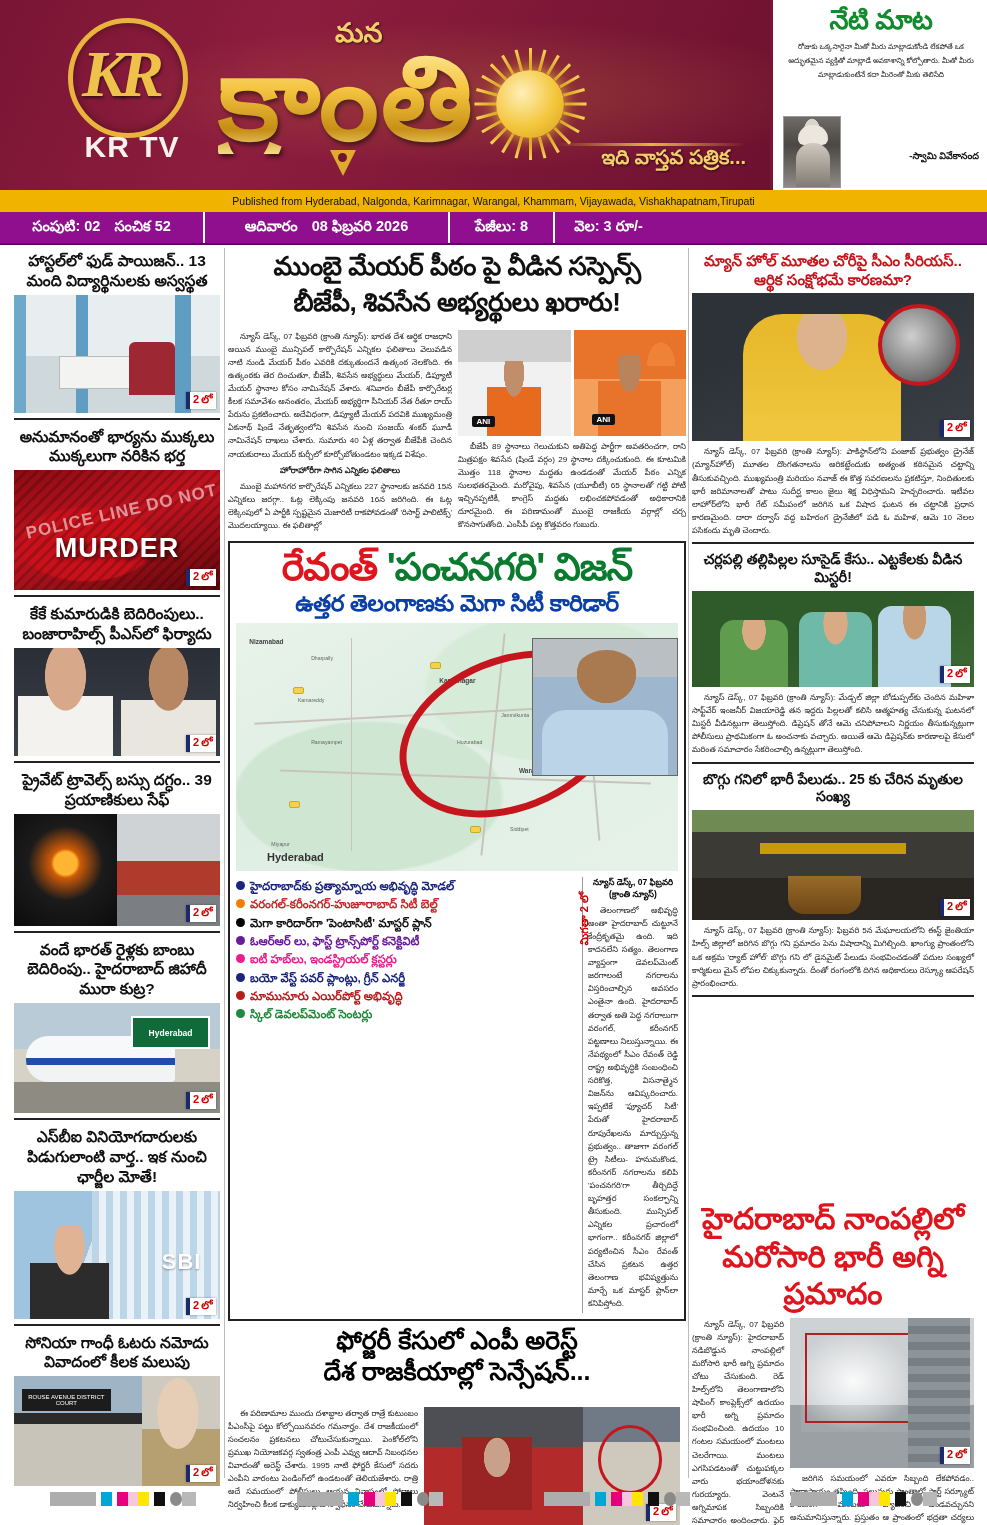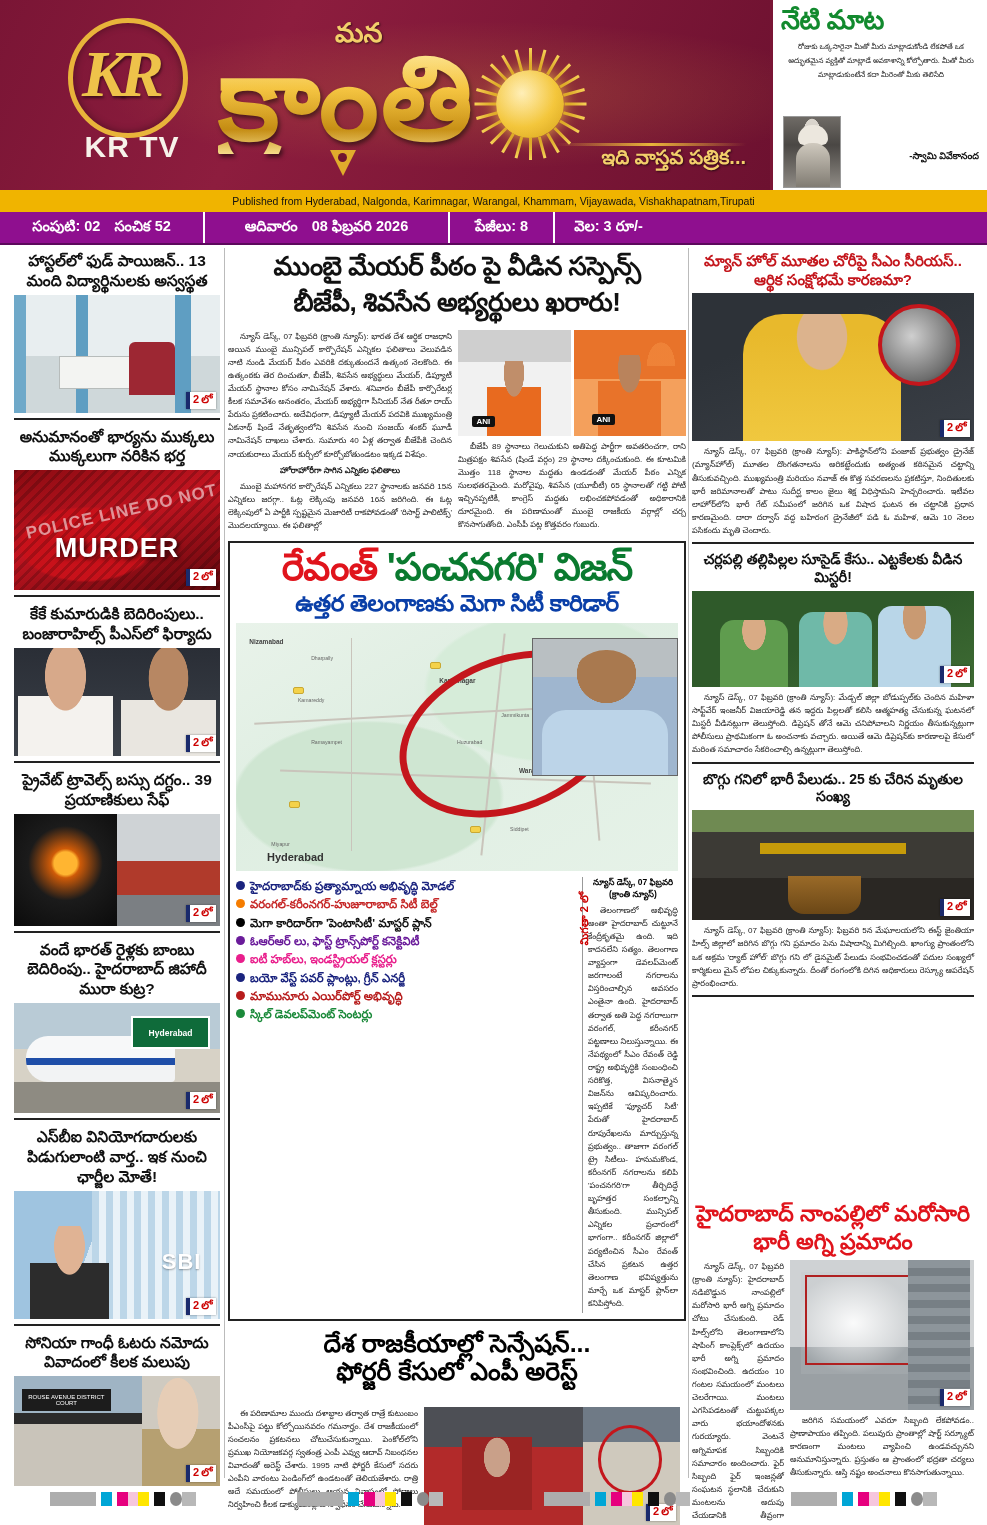--- a/index.html
+++ b/index.html
@@ -95,21 +95,21 @@
     position:absolute; right:24px; bottom:44px; width:190px; height:3px;
     background:linear-gradient(90deg,transparent,#e8b43a,transparent);
   }
 
   .mast-right{
     width:217px; height:190px; background:#ffffff;
     border-left:3px solid #7a1535;
     padding:6px 6px 0 8px; position:relative;
   }
   .neti{
-    color:#128a2e; font-size:27px; font-weight:bold;
+    text-align:center; color:#128a2e; font-size:27px; font-weight:bold;
     line-height:1.05; letter-spacing:-.5px;
   }
   .neti-quote{
     margin-top:6px; text-align:center; color:#1a1a1a;
     font-size:7.4px; line-height:1.85;
   }
   .swami-wrap{ position:absolute; left:10px; bottom:2px; }
   .swami-photo{
     width:58px; height:72px;
     background:
@@ -639,22 +639,22 @@
             <span class="vlabel">మిగతా 2 లో</span>
             <div class="dateline">న్యూస్ డెస్క్, 07 ఫిబ్రవరి (క్రాంతి న్యూస్)</div>
             <div class="body-text">
               <p>తెలంగాణలో అభివృద్ధి అంతా హైదరాబాద్ చుట్టూనే కేంద్రీకృతమై ఉంది. ఇది కాదనలేని సత్యం. తెలంగాణ వ్యాప్తంగా డెవలప్‌మెంట్ జరగాలంటే నగరాలను విస్తరించాల్సిన అవసరం ఎంతైనా ఉంది. హైదరాబాద్ తర్వాత అతి పెద్ద నగరాలుగా వరంగల్, కరీంనగర్ పట్టణాలు నిలుస్తున్నాయి. ఈ నేపథ్యంలో సీఎం రేవంత్ రెడ్డి రాష్ట్ర అభివృద్ధికి సంబంధించి సరికొత్త, విసనాత్మైన విజన్‌ను ఆవిష్కరించారు. ఇప్పటికే 'ఫ్యూచర్ సిటీ' పేరుతో హైదరాబాద్ రూపురేఖలను మార్చుస్తున్న ప్రభుత్వం.. తాజాగా వరంగల్ ట్రై సిటీలు- హనుమకొండ, కరీంనగర్ నగరాలను కలిపి 'పంచనగరి'గా తీర్చిదిద్దే బృహత్తర సంకల్పాన్ని తీసుకుంది. మున్సిపల్ ఎన్నికల ప్రచారంలో భాగంగా.. కరీంనగర్ జిల్లాలో పర్యటించిన సీఎం రేవంత్ చేసిన ప్రకటన ఉత్తర తెలంగాణ భవిష్యత్తును మార్చే ఒక మాస్టర్ ప్లాన్‌లా కనిపిస్తోంది.</p>
             </div>
           </div>
         </div>
       </div>
 
       <div style="margin-top:7px">
+        <div class="bot-h" style="margin-top:-3px">ఫోర్జరీ కేసులో ఎంపీ అరెస్ట్</div>
         <div class="bot-h">దేశ రాజకీయాల్లో సెన్సేషన్...</div>
-        <div class="bot-h" style="margin-top:-3px">ఫోర్జరీ కేసులో ఎంపీ అరెస్ట్</div>
         <div style="display:flex; gap:6px; margin-top:19px">
           <div class="body-text" style="width:190px">
             <p>ఈ పరిణామాల ముందు దశాబ్దాల తర్వాత రాత్రే కుటుంబం పీఎంసీపై పట్టు కోల్పోయినవరం గమనార్హం. దేశ రాజకీయంలో సంచలనం ప్రకటనలు చోటుచేసుకున్నాయి. పెంకోల్‌లోని ప్రముఖ నియోజకవర్గ స్వతంత్ర ఎంపీ ఎవ్వు ఆదావ్ నిబంధనల వివాదంతో అరెస్ట్ చేశారు. 1995 నాటి ఫోర్జరీ కేసులో సదరు ఎంపీని వారంటు పెండింగ్‌లో ఉండటంతో తెలియజేశారు. రాత్రి అదే సమయంలో పోలీసులు ఆయన నివాసంలో సోదాలు నిర్వహించి కీలక డాక్యుమెంట్లను స్వాధీనం చేసుకున్నారు.</p>
           </div>
           <div style="width:256px">
             <div class="photo ph-arrest">
               <div class="a1"></div>
               <div class="a2">
                 <div class="circ"></div>
               </div>
@@ -703,21 +703,21 @@
         <div style="position:absolute; left:24%; top:30%; width:52%; height:10%; background:#e8b400; opacity:.8"></div>
         <div class="badge2">2 లో</div>
       </div>
       <div class="body-text" style="margin-top:4px">
         <p>న్యూస్ డెస్క్, 07 ఫిబ్రవరి (క్రాంతి న్యూస్): ఫిబ్రవరి 5న మేఘాలయలోని ఈస్ట్ జైంతియా హిల్స్ జిల్లాలో జరిగిన బొగ్గు గని ప్రమాదం పెను విషాదాన్ని మిగిల్చింది. ఖాంగ్యు ప్రాంతంలోని ఒక అక్రమ 'ర్యాట్ హోల్' బొగ్గు గని లో డైనమైట్ పేలుడు సంభవించడంతో పదుల సంఖ్యలో కార్మికులు మైన్ లోపల చిక్కుకున్నారు. దీంతో రంగంలోకి దిగిన అధికారులు రెస్క్యూ ఆపరేషన్ ప్రారంభించారు.</p>
       </div>
       <div class="rule"></div>
     </div>
 
     <div style="position:absolute; left:692px; top:952px; width:282px">
-      <div class="bot-h red" style="font-size:22px">హైదరాబాద్ నాంపల్లిలో మరోసారి భారీ అగ్ని ప్రమాదం</div>
+      <div class="bot-h red" style="font-size:30px">హైదరాబాద్ నాంపల్లిలో మరోసారి భారీ అగ్ని ప్రమాదం</div>
       <div style="display:flex; gap:6px; margin-top:5px">
         <div class="body-text" style="width:92px">
           <p>న్యూస్ డెస్క్, 07 ఫిబ్రవరి (క్రాంతి న్యూస్): హైదరాబాద్ నడిబొడ్డున నాంపల్లిలో మరోసారి భారీ అగ్ని ప్రమాదం చోటు చేసుకుంది. రెడ్ హిల్స్‌లోని తెలంగాణాలోని షాపింగ్ కాంప్లెక్స్‌లో ఉదయం భారీ అగ్ని ప్రమాదం సంభవించింది. ఉదయం 10 గంటల సమయంలో మంటలు చెలరేగాయి. మంటలు ఎగసిపడటంతో చుట్టుపక్కల వారు భయాందోళనకు గురయ్యారు. వెంటనే అగ్నిమాపక సిబ్బందికి సమాచారం అందించారు. ఫైర్ సిబ్బంది ఫైర్ ఇంజన్లతో సంఘటన స్థలానికి చేరుకుని మంటలను అదుపు చేయడానికి తీవ్రంగా ప్రయత్నిస్తున్నారు. ప్రమాదం</p>
         </div>
         <div style="width:184px">
           <div class="photo ph-smoke">
             <div class="rect"></div>
             <div class="bldg"></div>
             <div class="badge2">2 లో</div>
           </div>

